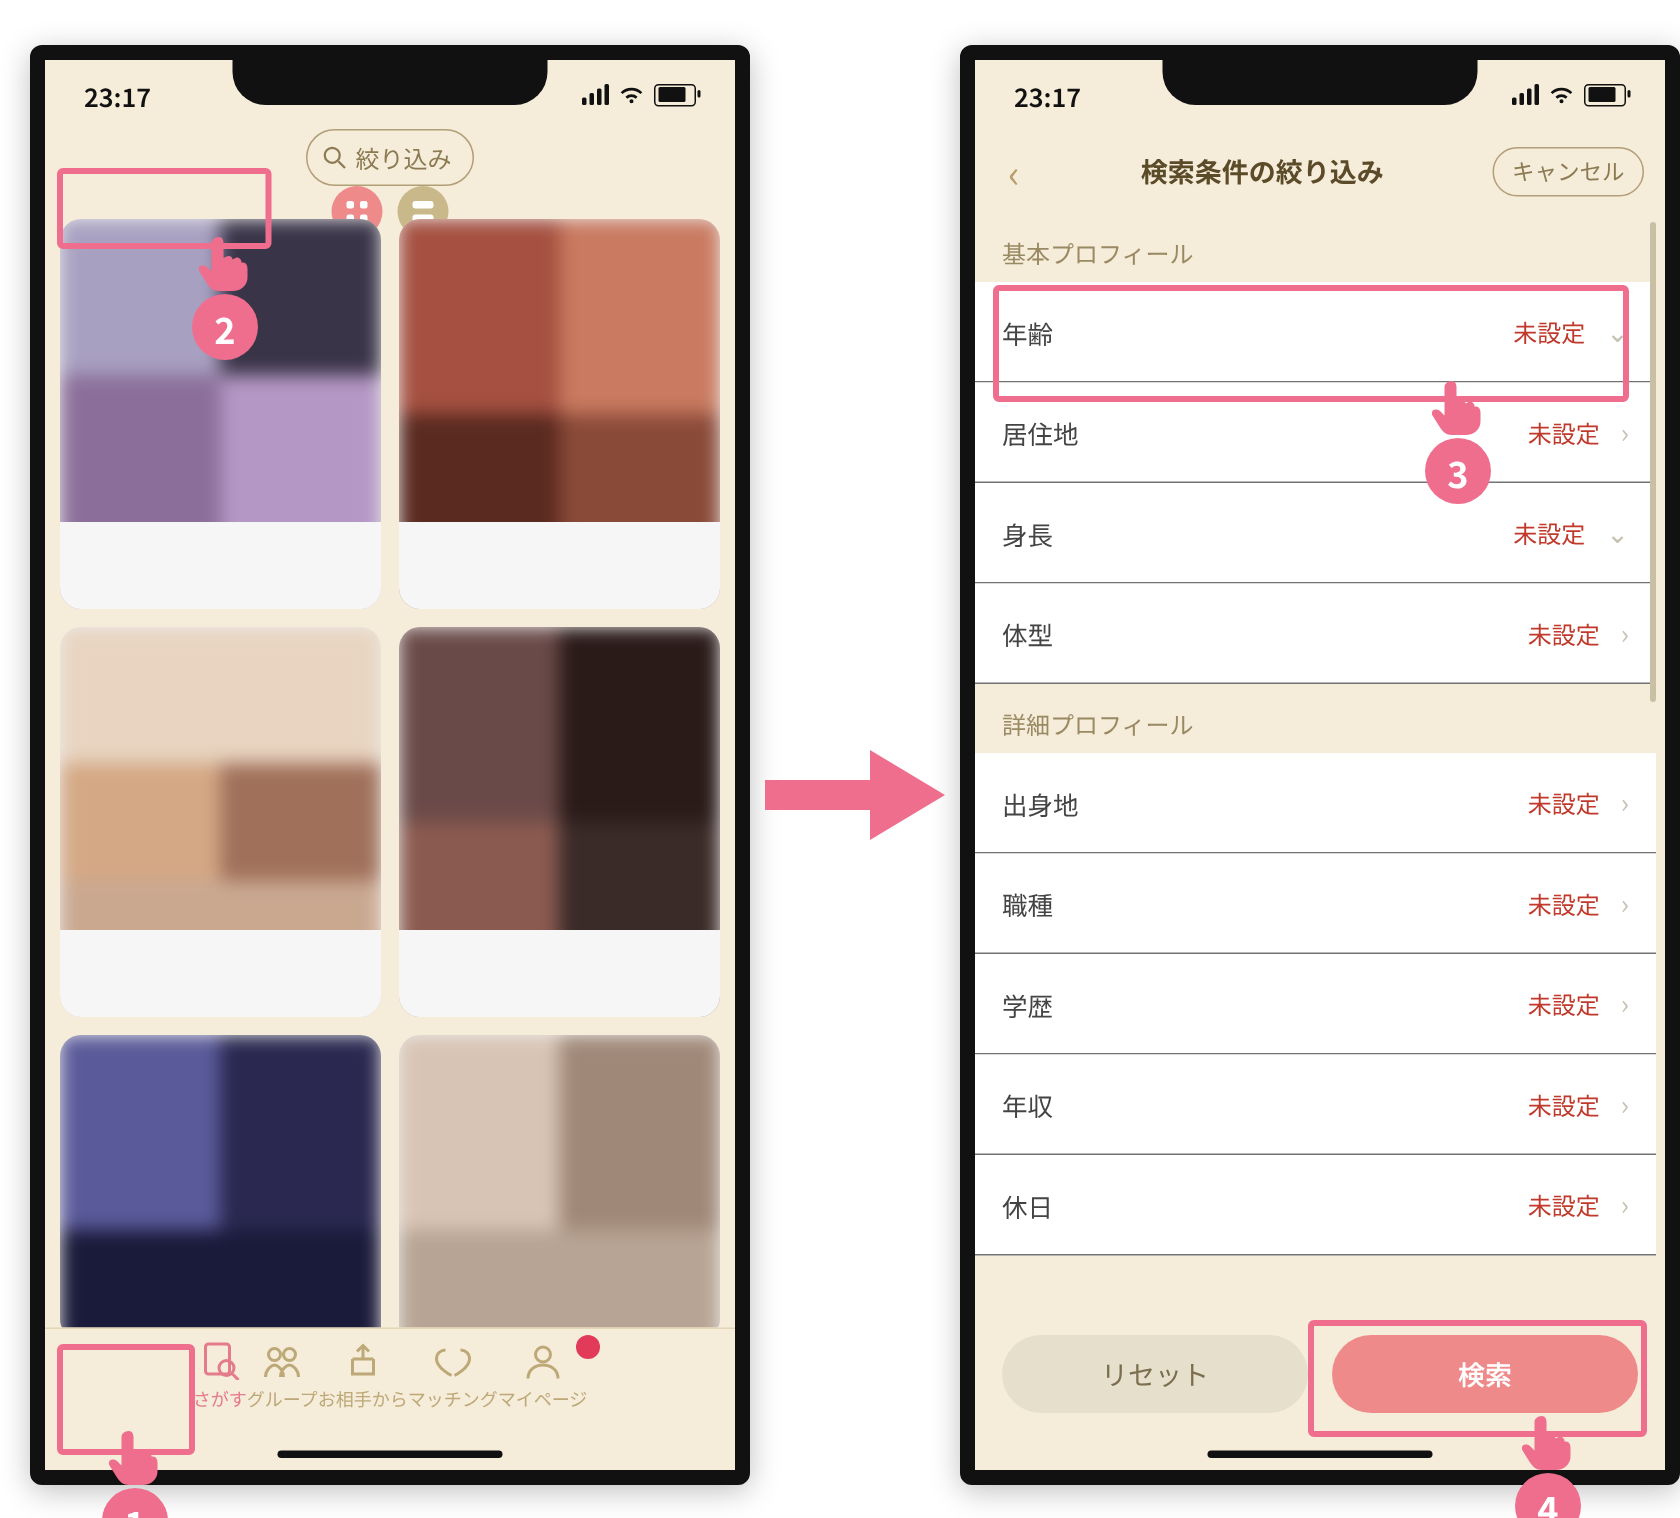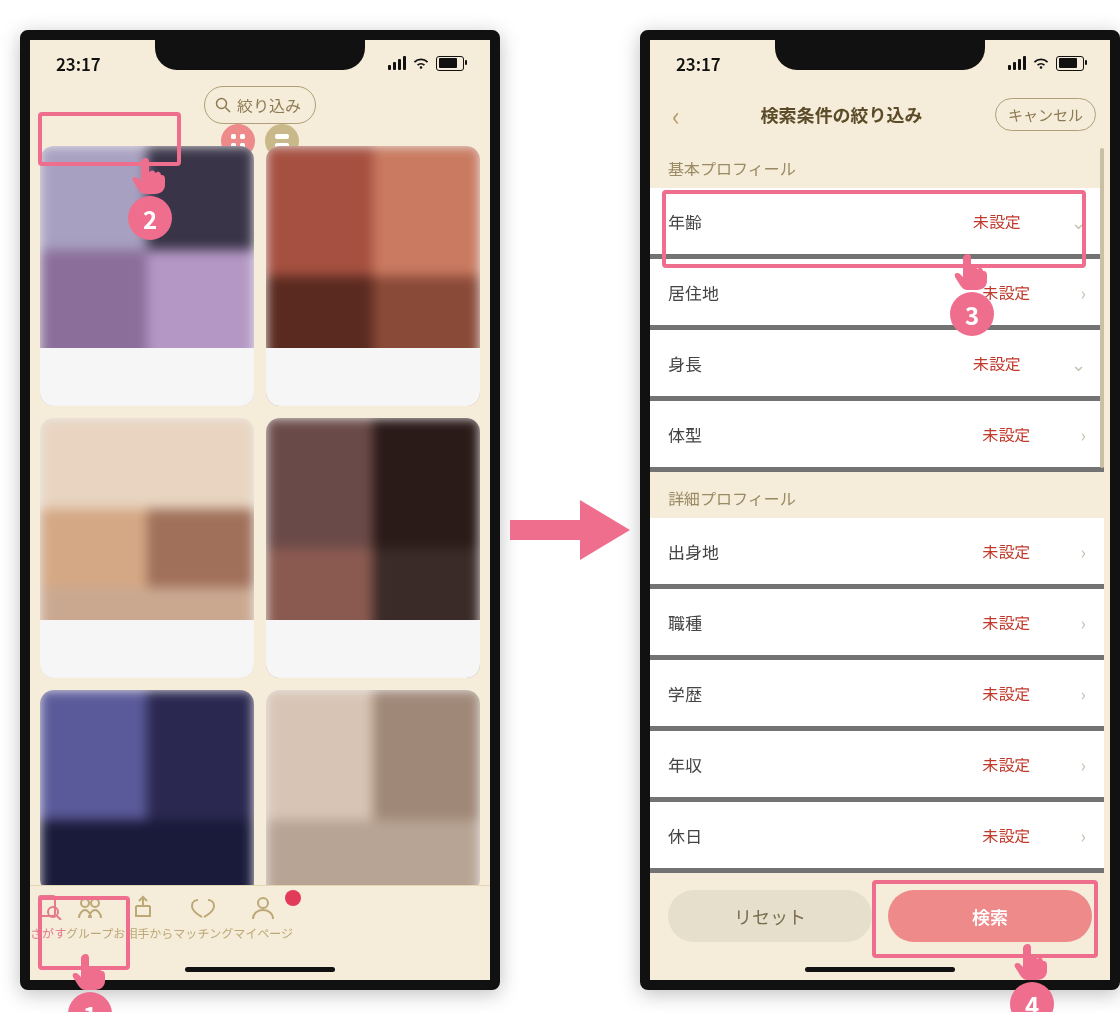--- a/index.html
+++ b/index.html
@@ -25,38 +25,38 @@
   .filterbtn .mag{position:absolute;left:10px;top:50%;transform:translateY(-50%);}
   .logo{width:36px;height:36px;}
   .viewbtns{display:flex;gap:10px;}
   .vb{width:34px;height:34px;border-radius:50%;display:flex;align-items:center;justify-content:center;}
   .vb.g{background:#ef8a8a;}
   .vb.l{background:#c9b889;}
   .grid{position:absolute;top:106px;left:10px;right:10px;bottom:90px;display:grid;grid-template-columns:1fr 1fr;grid-auto-rows:260px;gap:12px;overflow:hidden;border-radius:10px;}
   .card{border-radius:14px;overflow:hidden;position:relative;background:#eee;}
   .card .footer{position:absolute;left:0;right:0;bottom:0;height:58px;background:#f6f6f6;}
   .mos{position:absolute;inset:0;filter:blur(6px);}
-  .tabbar{position:absolute;left:0;right:0;bottom:0;height:86px;background:#f5ecd9;border-top:1px solid #e3d6b4;display:flex;justify-content:flex-start;align-items:flex-start;padding-top:8px;}
+  .tabbar{position:absolute;left:0;right:0;bottom:0;height:86px;background:#f5ecd9;border-top:1px solid #e3d6b4;display:flex;justify-content:center;align-items:flex-start;padding-top:8px;}
   .tab{display:flex;flex-direction:column;align-items:center;gap:4px;font-size:12px;color:#bda877;}
   .tab.active{color:#e47b8a;}
   .tab svg{width:30px;height:26px;}
   .badge{position:absolute;top:-4px;right:-8px;width:16px;height:16px;background:#e23b5a;border-radius:50%;}
   .tabwrap{position:relative;}
 
   
   .right .content{position:absolute;top:46px;left:0;right:0;bottom:0;background:#f5ecd9;border-radius:0 0 50px 50px;overflow:hidden;}
   .rhead{height:56px;display:flex;align-items:center;justify-content:space-between;padding:0 14px;}
   .back{font-size:26px;color:#b59c68;padding:0 8px;}
   .rtitle{font-weight:700;color:#5b4b28;font-size:18px;}
   .cancel{border:1.5px solid #b19f77;color:#8c7b52;border-radius:18px;padding:5px 12px;font-size:15px;}
   .scroll{position:absolute;top:56px;left:0;right:6px;bottom:90px;overflow:hidden;}
   .track{position:absolute;right:0;top:0;bottom:0;width:4px;background:transparent;}
   .thumb{position:absolute;right:0;top:6px;width:4px;height:320px;background:#c9bfa5;border-radius:2px;}
   .sect{padding:14px 18px 8px;color:#9a8a63;font-size:16px;}
-  .row{background:#fff;height:66px;display:flex;align-items:center;justify-content:space-between;padding:0 18px;border-bottom:5px solid #737373;gap:36px;}
+  .row{background:#fff;height:66px;display:flex;align-items:center;justify-content:space-between;padding:0 18px;border-bottom:1px solid #737373;}
   .row:first-of-type{border-top:1px solid #efe8d5;}
   .row .lbl{color:#444;font-size:17px;}
   .row .val{color:#c0392b;font-size:16px;margin-left:auto;margin-right:14px;}
   .row .chev{color:#c7c1b3;font-size:18px;}
   .bottombar{position:absolute;left:0;right:0;bottom:0;height:90px;background:#f5ecd9;display:flex;gap:16px;padding:14px 18px 0;}
   .btn{flex:1;height:52px;border-radius:28px;display:flex;align-items:center;justify-content:center;font-size:18px;}
   .btn.reset{background:#e6dfcb;color:#7b6e4e;}
   .btn.search{background:#ef8a8a;color:#fff;font-weight:600;}
 
   

